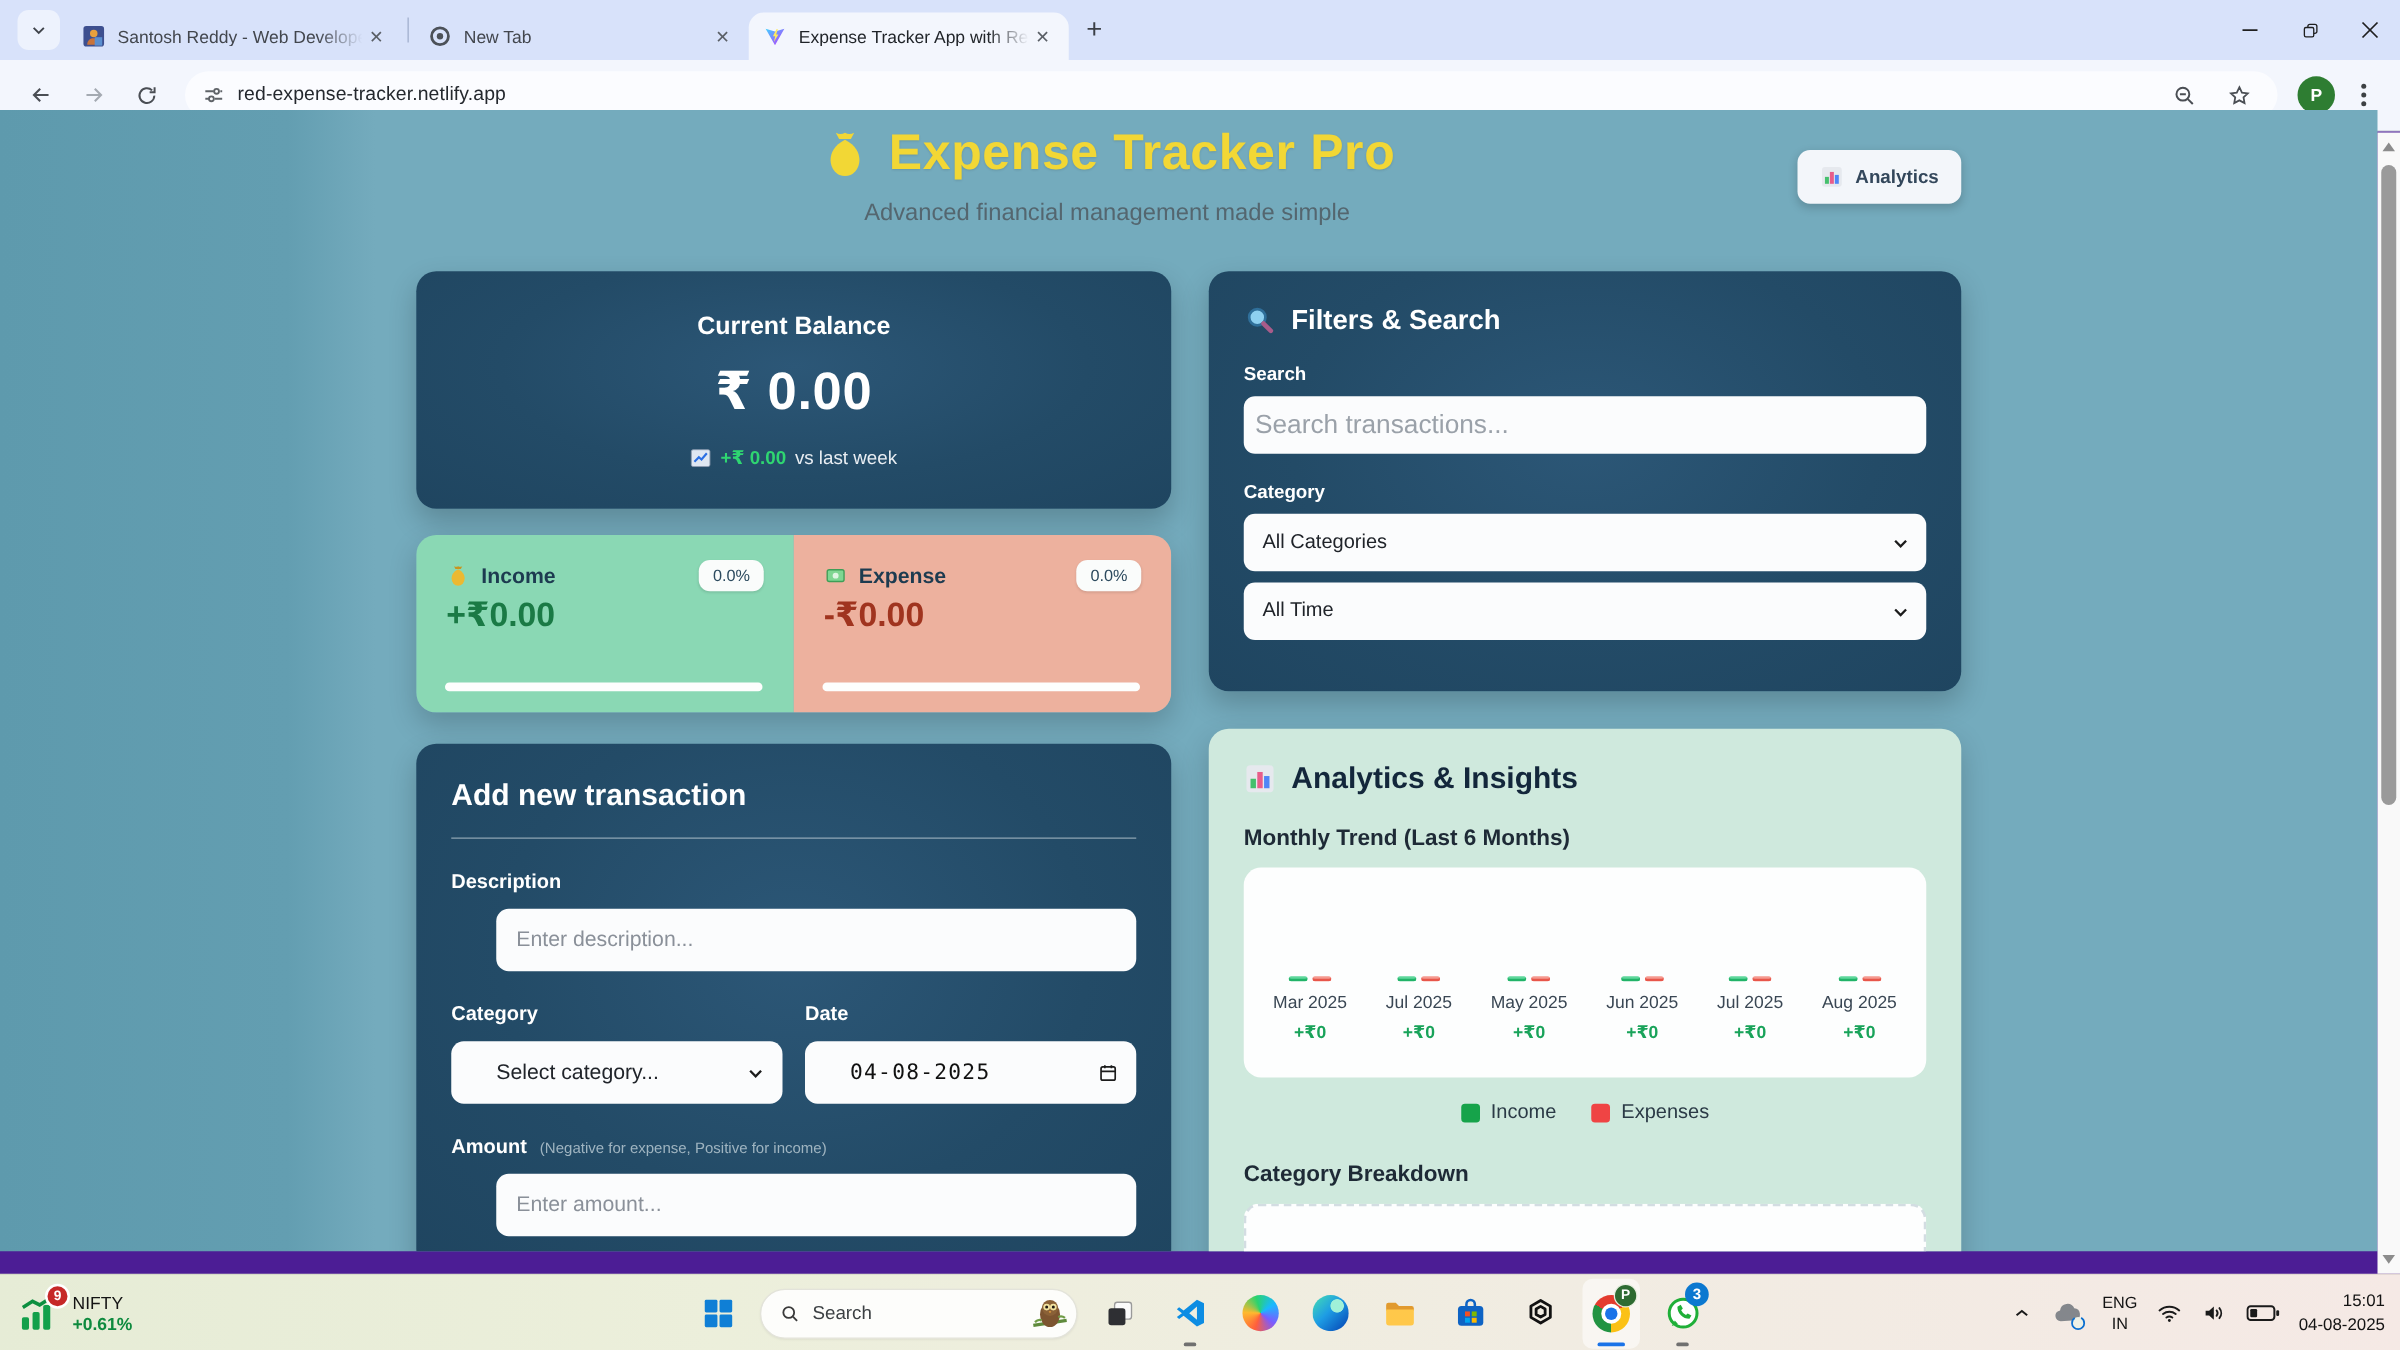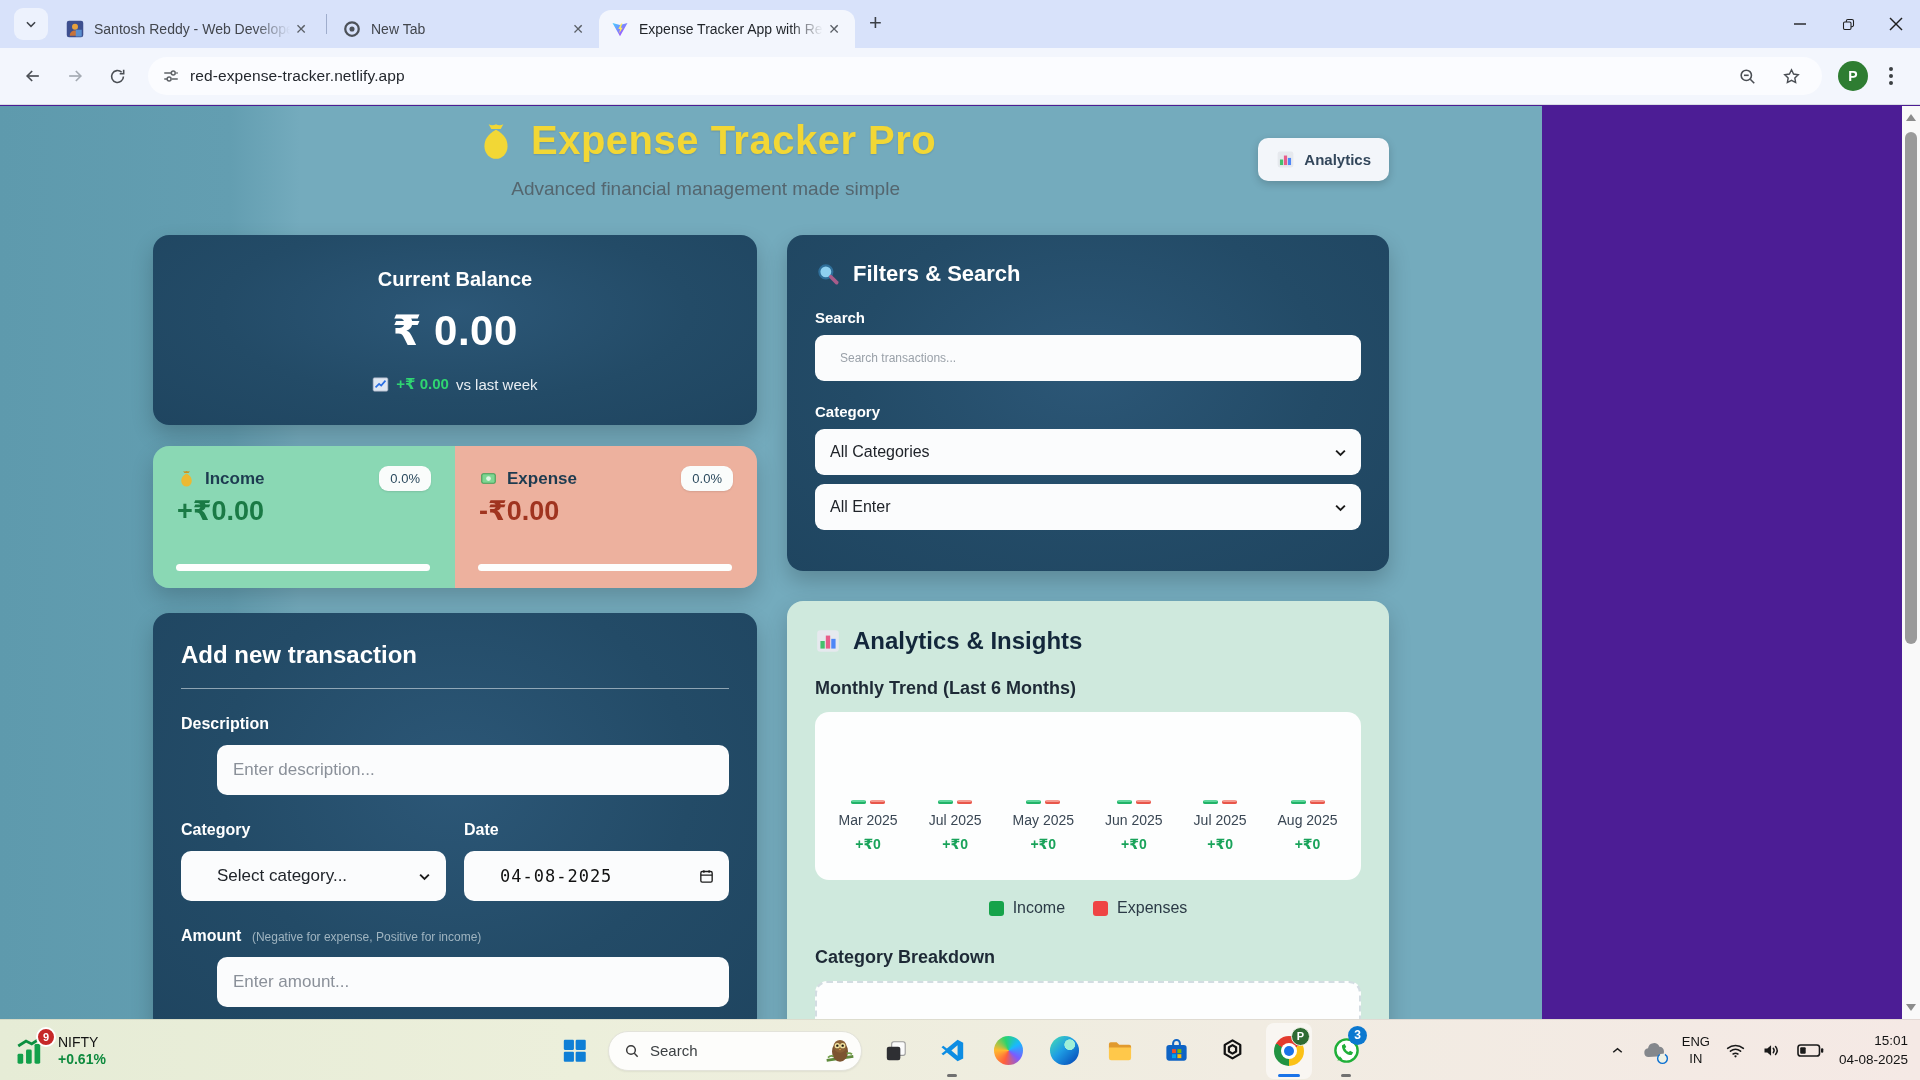--- a/index.html
+++ b/index.html
@@ -30,21 +30,21 @@
   .omnibox { flex:1; height:38px; margin:0 8px; border-radius:19px; background:#fbfcff;
              display:flex; align-items:center; padding:0 14px; gap:10px; }
   .url { flex:1; font-size:15.5px; color:#24282e; letter-spacing:.1px; }
   .omni-ic { width:34px; height:34px; display:flex; align-items:center; justify-content:center; flex:none; }
   .avatar { width:30px; height:30px; border-radius:50%; background:#2e7d32; color:#fff;
             display:flex; align-items:center; justify-content:center; font-size:14px; font-weight:bold; flex:none; margin:0 4px; }
   .kebab { width:30px; display:flex; flex-direction:column; align-items:center; gap:3px; }
   .kebab i { width:4px; height:4px; border-radius:50%; background:#3c4043; }
 
   
-  .page { position:absolute; top:106px; left:0; width:1542px; height:913px; overflow:hidden;
+  .page { position:absolute; top:88px; left:0; width:1902px; height:913px; overflow:hidden;
           background:linear-gradient(90deg,#5e9aad 0px,#639eb1 230px,#74abbd 300px,#74abbd 100%); }
   .content { position:relative; width:1236px; margin:0 auto; padding-top:12px; }
 
   .app-header { display:flex; align-items:center; }
   .head-mid { flex:1; text-align:center; }
   .title-row { display:flex; align-items:center; justify-content:center; gap:14px; }
   .app-title { font-size:40px; font-weight:800; color:#f2d735; letter-spacing:.5px;
                text-shadow:0 1px 2px rgba(0,0,0,.12); }
   .app-sub { margin-top:15px; font-size:19px; color:#54666f; }
   .analytics-btn { flex:none; display:flex; align-items:center; gap:9px; background:#f3f6fa;
@@ -93,21 +93,21 @@
   .date-box { height:50px; border-radius:10px; background:#fbfcfd; display:flex; align-items:center;
               padding:0 14px 0 16px; font-size:17px; color:#111;
               font-family:"DejaVu Sans Mono",monospace; letter-spacing:1px; }
   .date-box .date-txt { flex:1; }
   .mt26 { margin-top:26px; } .mt12 { margin-top:12px;padding-left:36px; }
 
   .filters-card { height:336px; padding:26px 28px; color:#fff; }
   .filters-title { display:flex; align-items:center; gap:12px; font-size:22px; font-weight:800; }
   .fl { margin-top:22px; font-size:15px; font-weight:700; }
   .f-input { width:100%; height:46px; border-radius:9px; border:none; background:#fbfcfd;
-             padding:0 25px; font-size:12px; color:#222; font-family:inherit; outline:none; margin-top:9px; }
+             padding:0 9px; font-size:21px; color:#222; font-family:inherit; outline:none; margin-top:9px; }
   .f-input::placeholder { color:#9aa1a9; }
   .f-sel { height:46px; margin-top:9px; border-radius:9px; background:#fbfcfd; display:flex;
            align-items:center; padding:0 13px 0 15px; font-size:16px; color:#20242a; }
   .f-sel .sel-txt { flex:1; }
 
   .insights-card { margin-top:30px; background:#cfe9dd; border-radius:16px; padding:26px 28px; height:470px;
                    box-shadow:0 10px 22px rgba(0,0,0,.18); }
   .insights-title { display:flex; align-items:center; gap:12px; font-size:24px; font-weight:800; color:#13273b; }
   .trend-title { margin-top:23px; font-size:18px; font-weight:600; color:#1e2a36; }
   .trend-box { margin-top:13px; background:#fdfefe; border-radius:14px; height:168px;
@@ -438,21 +438,21 @@
 
             <div class="fl">Category</div>
             <div class="f-sel">
               <span class="sel-txt">All Categories</span>
               <svg width="15" height="15" viewBox="0 0 24 24" fill="none" stroke="#1c1c1c" stroke-width="3">
                   <path d="M5 9 l7 7 7-7"></path>
                 </svg>
             </div>
 
             <div class="f-sel">
-              <span class="sel-txt">All Enter</span>
+              <span class="sel-txt">All Time</span>
               <svg width="15" height="15" viewBox="0 0 24 24" fill="none" stroke="#1c1c1c" stroke-width="3">
                   <path d="M5 9 l7 7 7-7"></path>
                 </svg>
             </div>
           </div>
 
           <div class="insights-card">
             <div class="insights-title">
               <span>
                 <svg width="26" height="26" viewBox="0 0 24 24">

